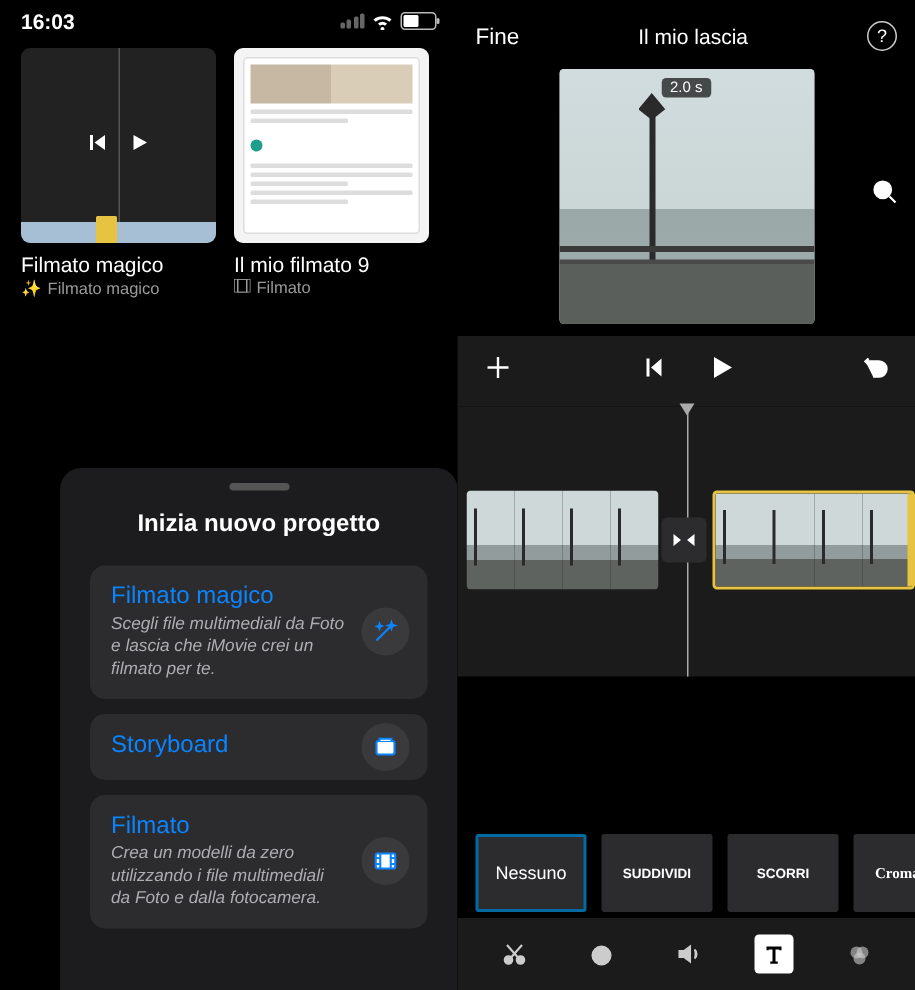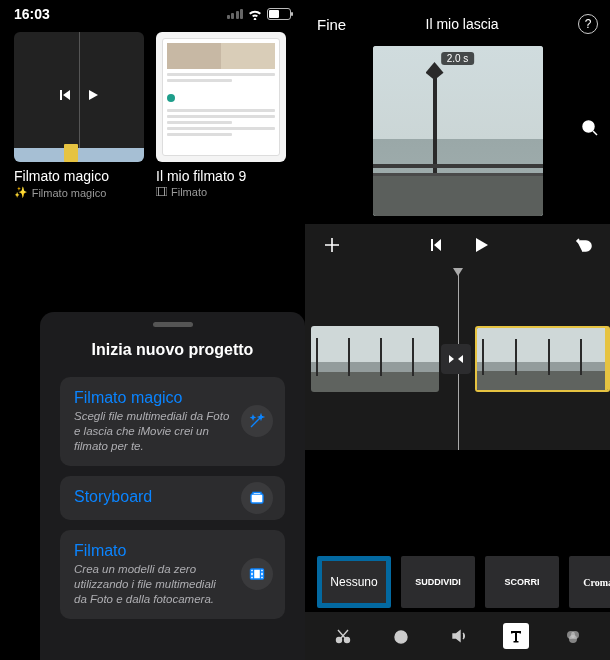--- a/index.html
+++ b/index.html
@@ -87,21 +87,21 @@
 .clipL { left:6px; width:128px; }
 .clipR { left:170px; width:135px; border:2px solid #e6c341; }
 .clipR::after { content:''; position:absolute; right:-2px; top:-2px; bottom:-2px; width:5px; background:#e6c341; }
 .clip-seg { flex:1; background:linear-gradient(#cfd8d8 0%,#cfd8d8 55%,#939c9c 55%,#939c9c 70%,#5f635f 70%); position:relative; }
 .clip-seg::after { content:''; position:absolute; left:16%; top:18%; width:2px; height:58%; background:#2a2a2a; }
 .trans-btn { position:absolute; left:136px; top:74px; width:30px; height:30px; background:#2c2c2e; border-radius:4px; display:flex; align-items:center; justify-content:center; }
 
 
 .trans-row { position:absolute; left:0; right:0; bottom:52px; display:flex; gap:10px; padding:0 12px; overflow:hidden; }
 .trans-item { width:74px; height:52px; background:#2c2c2e; display:flex; align-items:center; justify-content:center; font-size:9px; font-weight:700; border-radius:2px; flex-shrink:0; text-transform:uppercase; }
-.trans-item.sel { border:5px solid #0369a1; text-transform:none; font-size:12px; font-weight:500; }
+.trans-item.sel { border:2px solid #0369a1; text-transform:none; font-size:12px; font-weight:500; }
 .trans-item.cromo { text-transform:none; font-size:10px; font-family:Georgia,serif; }
 
 
 .toolbar { position:absolute; left:0; right:0; bottom:0; height:48px; background:#1b1b1b; display:flex; justify-content:center; gap:30px; align-items:center; }
 .toolbar .tb { width:28px; height:24px; display:flex; align-items:center; justify-content:center; color:#ccc; }
 .toolbar .tb.active { background:#fff; color:#000; border-radius:3px; width:26px; height:26px; }
 
 svg { fill: currentColor; }
 </style>
 </head>

